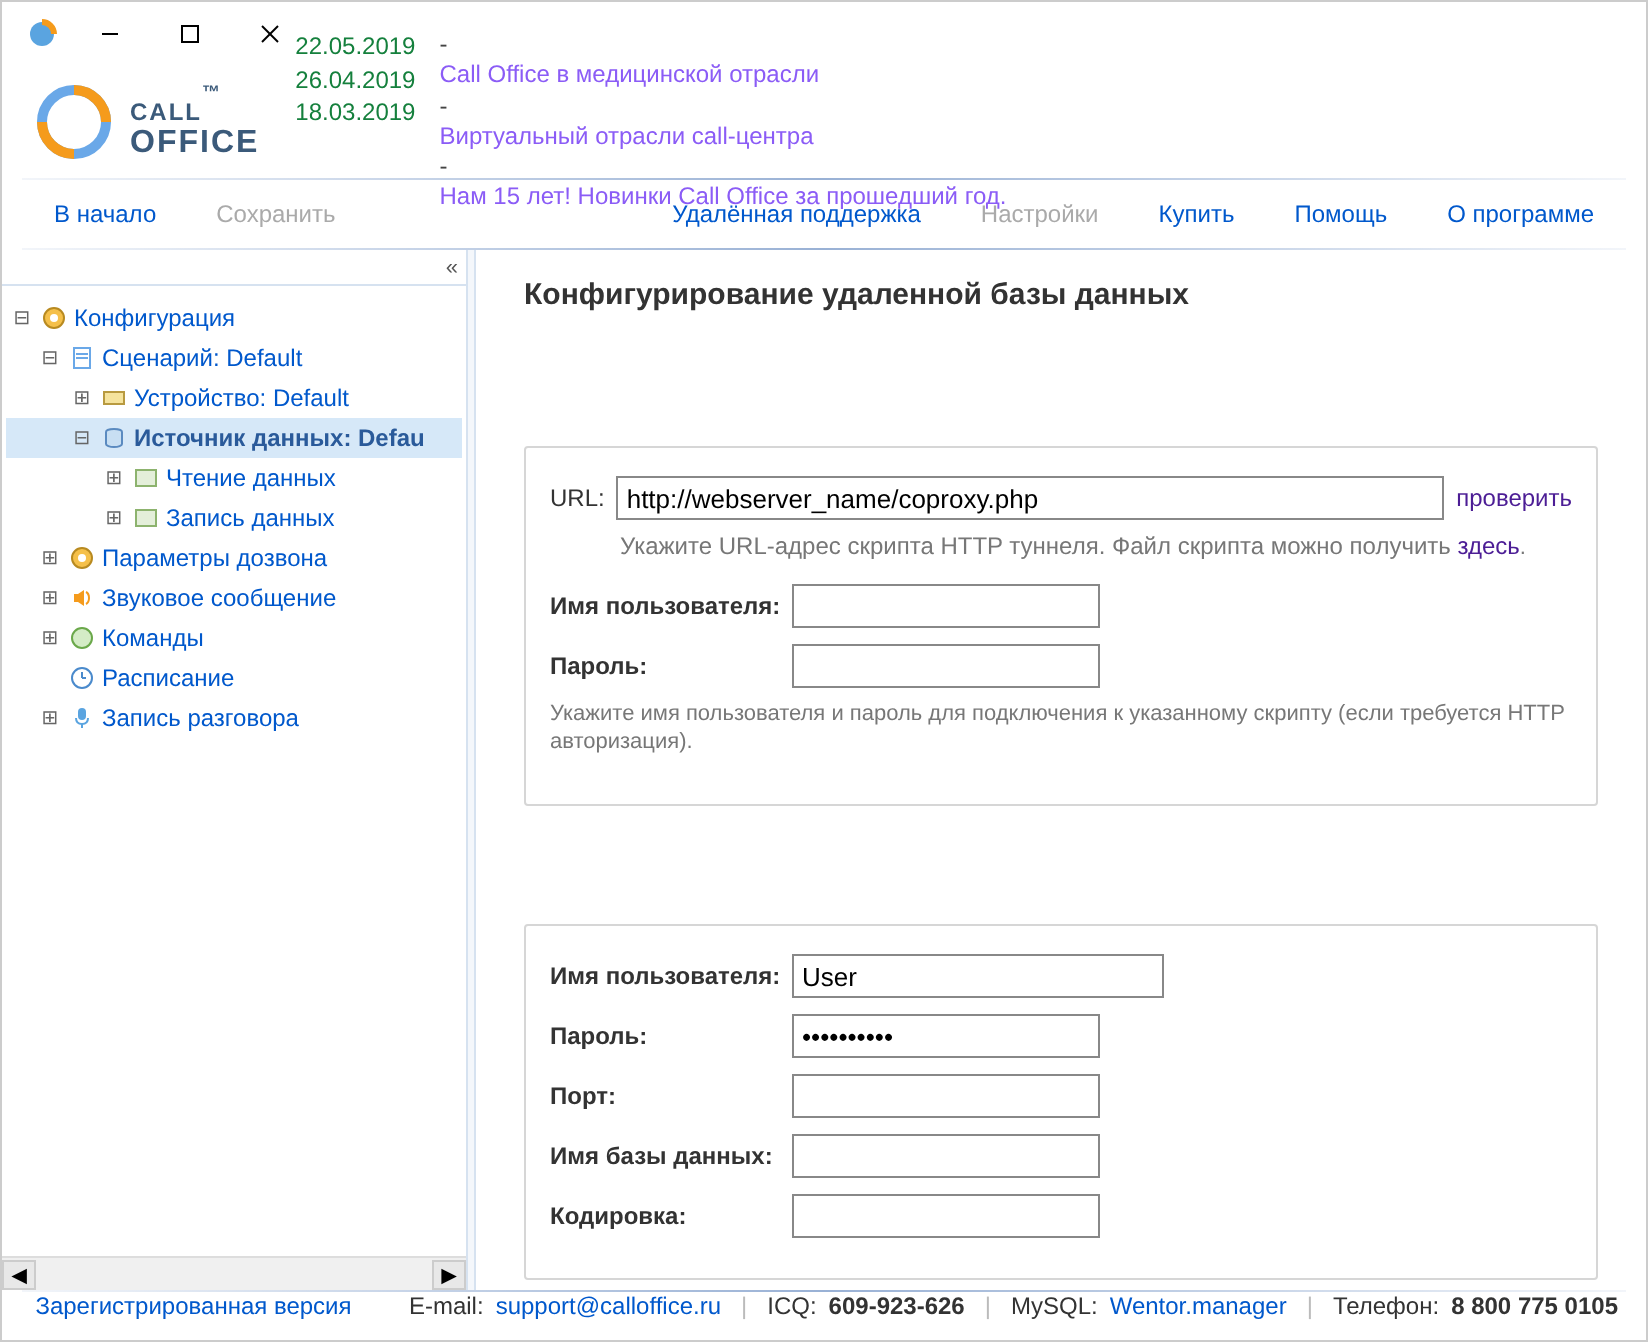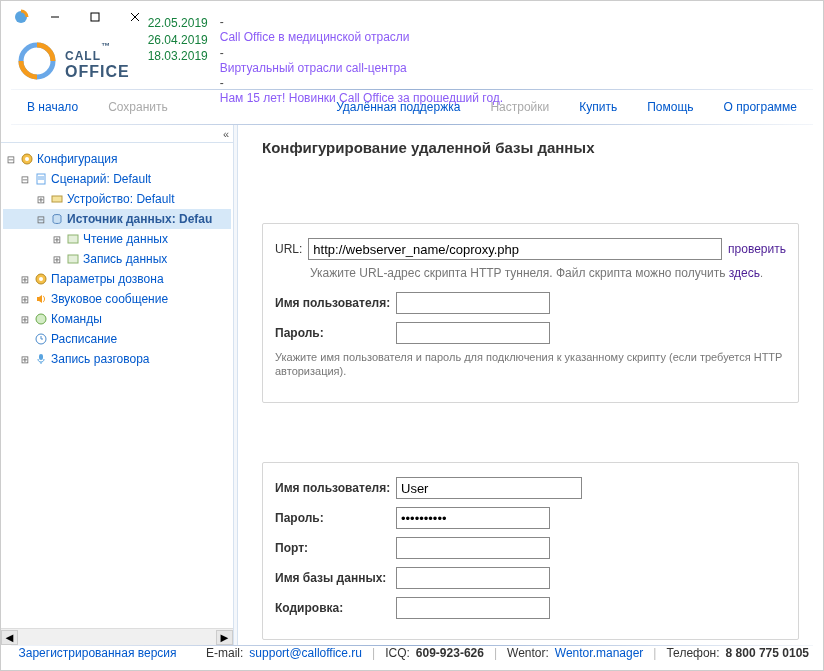--- a/index.html
+++ b/index.html
@@ -307,19 +307,19 @@
 
   <div class="sep"></div>
   <div class="footer">
     <a href="#" class="left">Зарегистрированная версия</a>
     <span>E-mail: </span>
       <a href="#">support@calloffice.ru</a>
     <span class="fsep">|</span>
     <span>ICQ: </span>
       <b>609-923-626</b>
     <span class="fsep">|</span>
-    <span>Wentor: </span>
+    <span>MySQL: </span>
       <a href="#">Wentor.manager</a>
     <span class="fsep">|</span>
     <span>Телефон: </span>
       <b>8 800 775 0105</b>
   </div>
 </div>
 
 </body></html>

